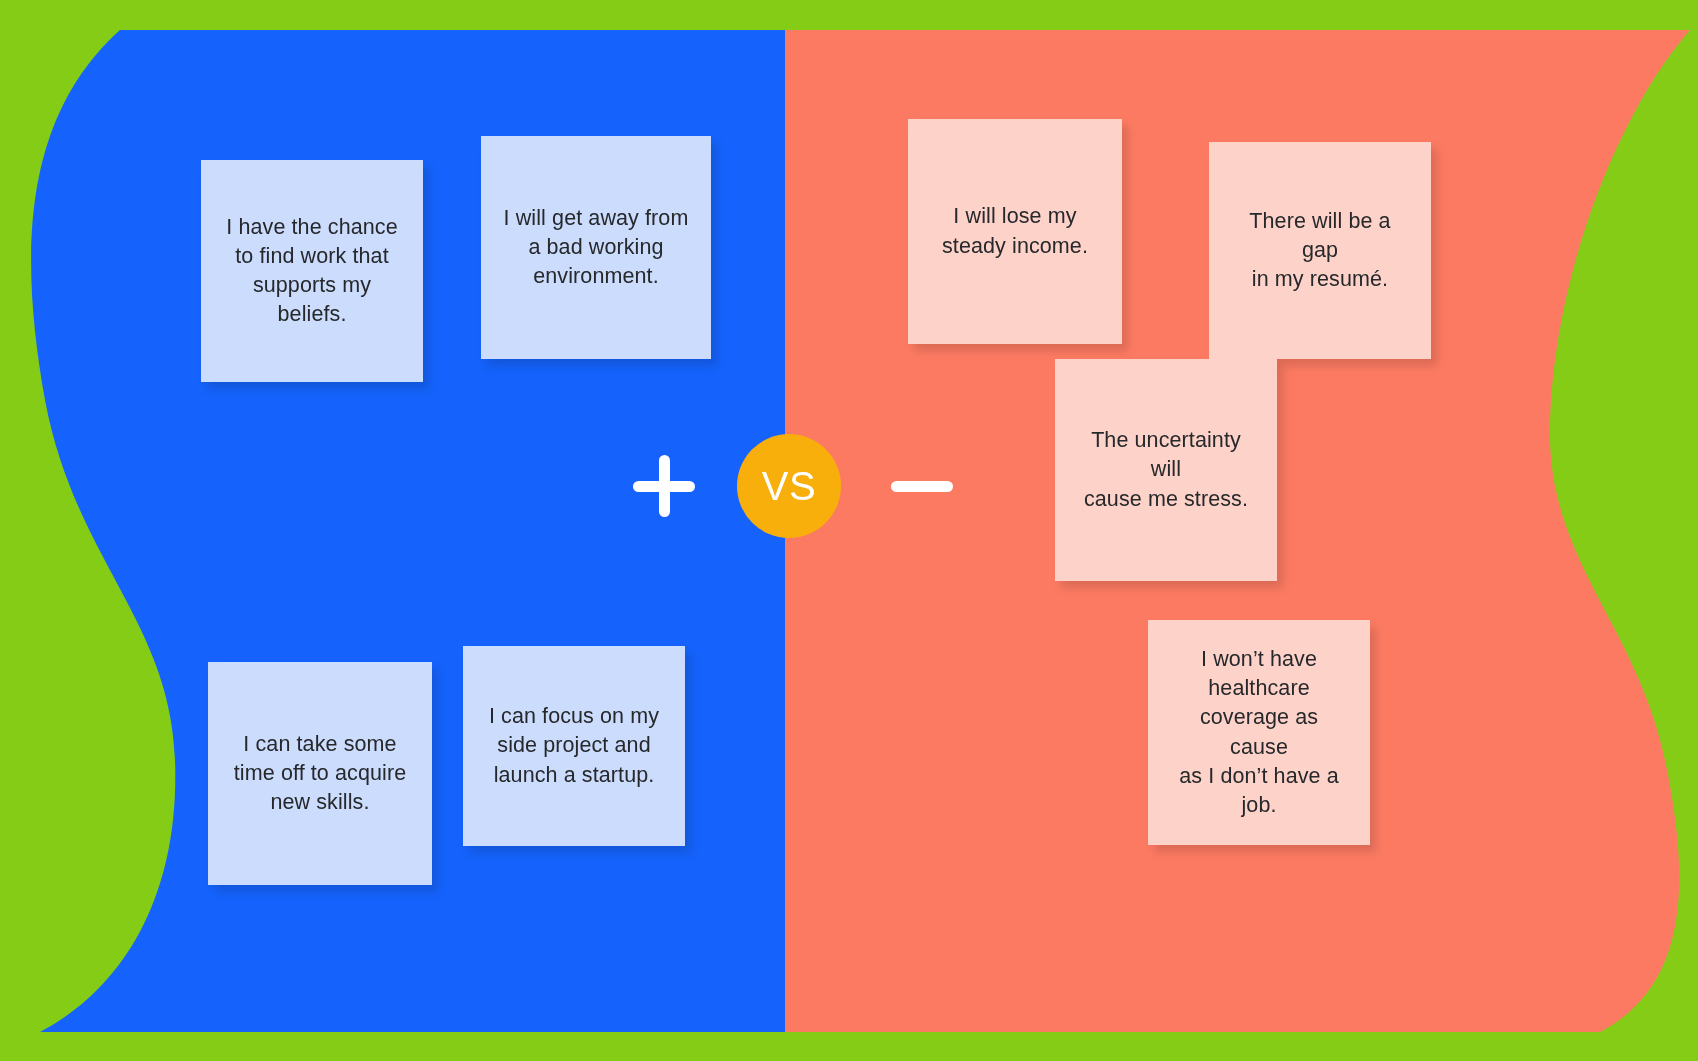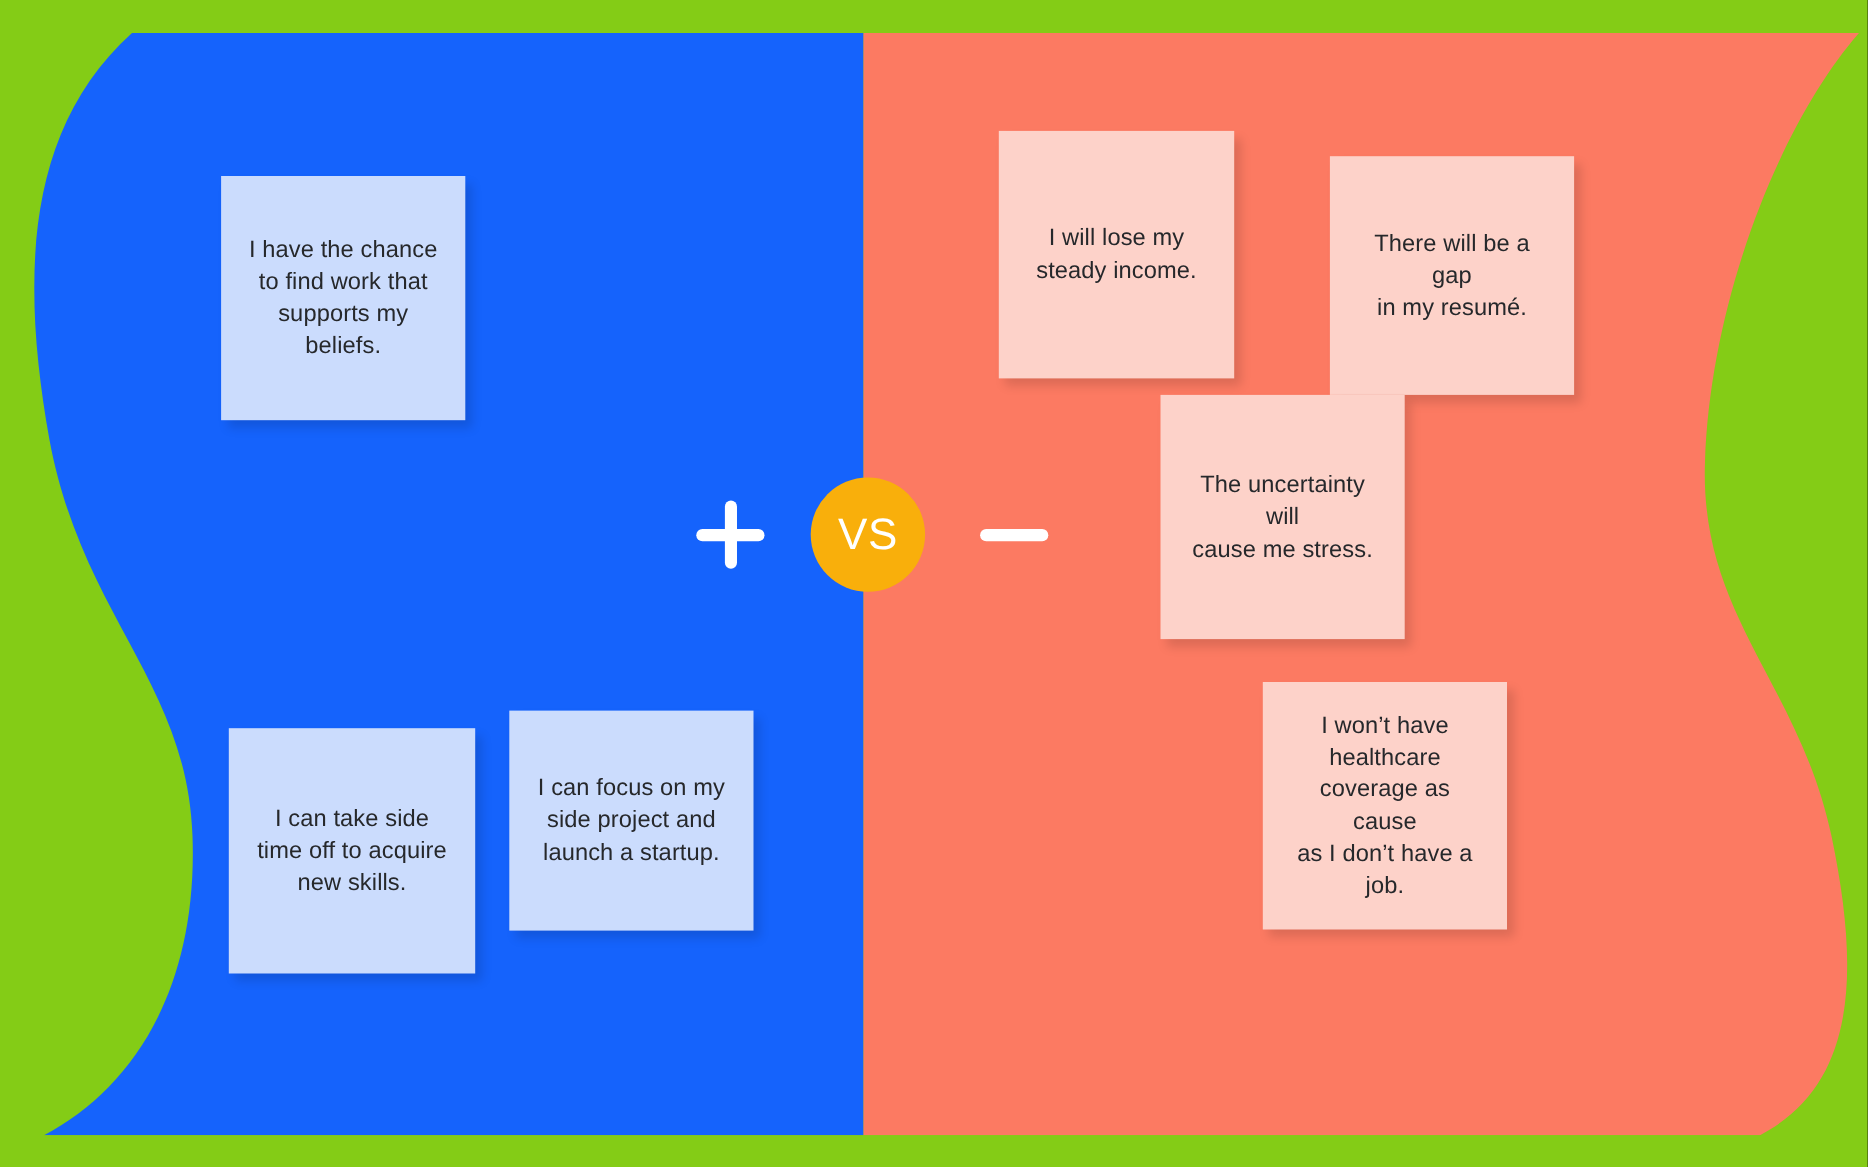--- a/index.html
+++ b/index.html
@@ -121,24 +121,29 @@
     </g>
   </svg>
 
   <div class="note blue" style="left:201px; top:160px; width:222px; height:222px;">
     <div class="note-text">I have the chance
 to find work that
 supports my
 beliefs.</div>
   </div>
 
+  <div class="note blue" style="left:481px; top:136px; width:230px; height:223px;">
+    <div class="note-text">I will get away from
+a bad working
+environment.</div>
+  </div>
 
 
   <div class="note blue" style="left:208px; top:662px; width:224px; height:223px;">
-    <div class="note-text">I can take side
+    <div class="note-text">I can take some
 time off to acquire
 new skills.</div>
   </div>
 
   <div class="note blue" style="left:463px; top:646px; width:222px; height:200px;">
     <div class="note-text">I can focus on my
 side project and
 launch a startup.</div>
   </div>
 

